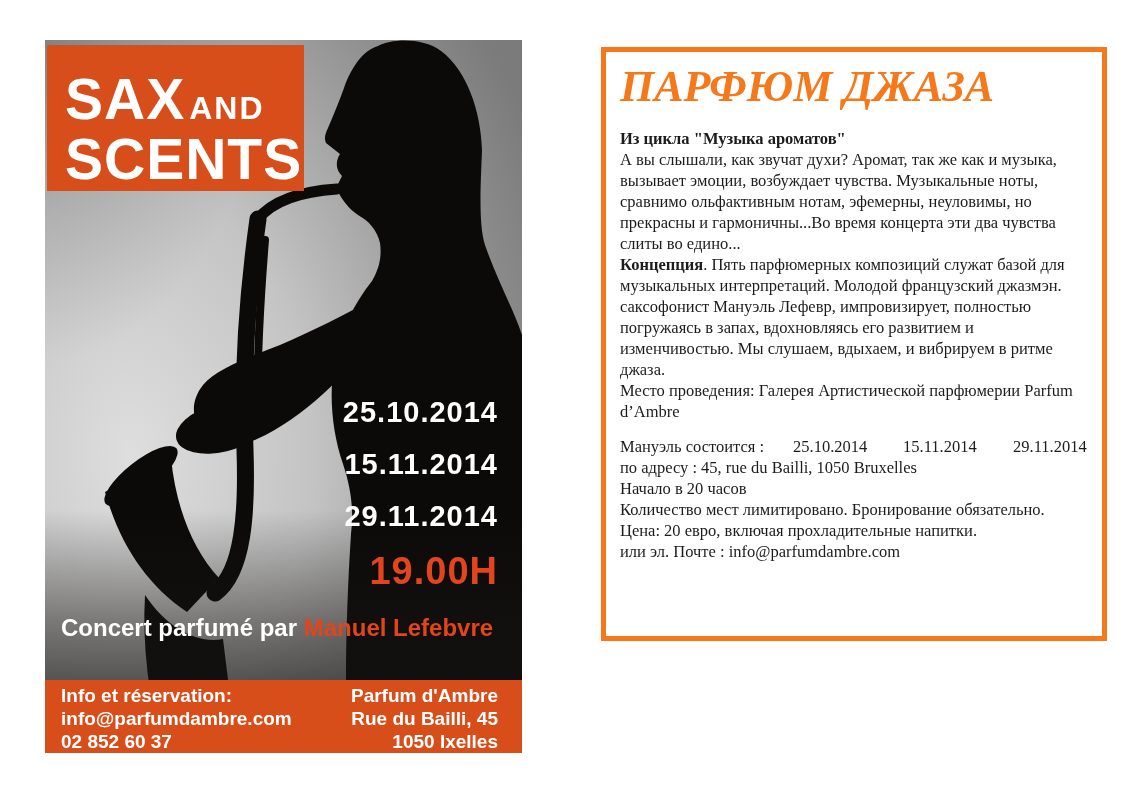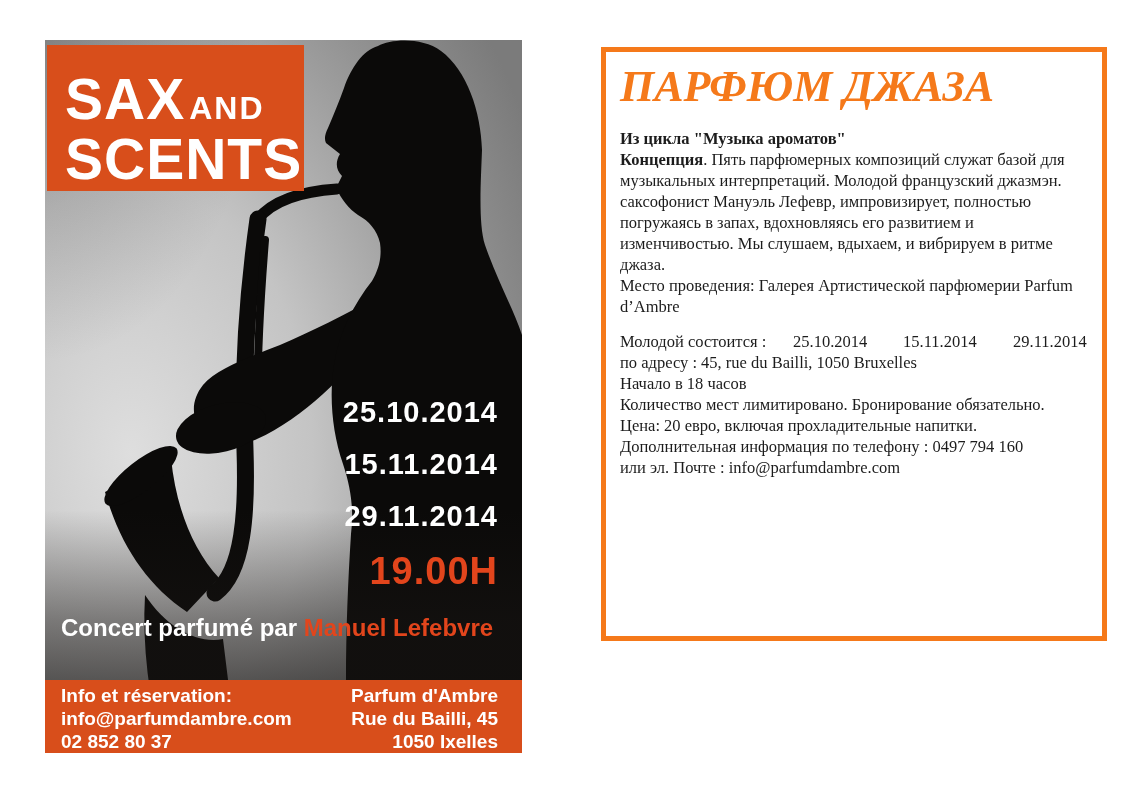--- a/index.html
+++ b/index.html
@@ -156,42 +156,42 @@
 
   <div class="caption-block">
     <div class="caption-line"><span>Concert parfumé par </span><span class="caption-name">Manuel Lefebvre</span></div>
     <div class="tagline-line">A jazzy adventure in the realm of perfumes</div>
   </div>
 
   <div class="poster-footer">
     <div class="footer-col-left">
       <div>Info et réservation:</div>
       <div>info@parfumdambre.com</div>
-      <div>02 852 80 37</div>
+      <div>02 852 60 37</div>
     </div>
     <div class="footer-col-right">
       <div>Parfum d'Ambre</div>
       <div>Rue du Bailli, 45</div>
       <div>1050 Ixelles</div>
     </div>
   </div>
 </div>
 
 <div class="flyer">
   <div class="flyer-title">ПАРФЮМ ДЖАЗА</div>
   <div class="flyer-subtitle">Из цикла "Музыка ароматов"</div>
 
+  <p class="para-intro">А вы слышали, как звучат духи? Аромат, так же как и музыка, вызывает эмоции, возбуждает чувства. Музыкальные ноты,  сравнимо ольфактивным нотам, эфемерны, неуловимы,  но прекрасны и гармоничны...Во время концерта эти два чувства слиты во едино...</p>
 
   <p class="para-concept"><span class="concept-lead">Концепция</span><span>. Пять парфюмерных композиций служат базой  для музыкальных интерпретаций. Молодой французский джазмэн. саксофонист Мануэль Лефевр, импровизирует, полностью погружаясь в запах, вдохновляясь его развитием и изменчивостью. Мы слушаем, вдыхаем, и вибрируем в ритме джаза.</span></p>
 
   <p class="venue-line">Место проведения: Галерея Артистической парфюмерии Parfum d’Ambre</p>
 
   <div class="concert-row">
-    <span class="concert-label">Молодой состоится :</span><span class="concert-date">25.10.2014</span><span class="concert-date">15.11.2014</span><span>29.11.2014</span>
+    <span class="concert-label">Мануэль состоится :</span><span class="concert-date">25.10.2014</span><span class="concert-date">15.11.2014</span><span>29.11.2014</span>
   </div>
 
   <p class="info-line">по адресу : 45, rue du Bailli, 1050 Bruxelles</p>
-  <p class="info-line">Начало в 18 часов</p>
+  <p class="info-line">Начало в 20 часов</p>
   <p class="info-line">Количество мест лимитировано. Бронирование обязательно.</p>
   <p class="info-line">Цена: 20 евро, включая прохладительные напитки.</p>
-  <p class="info-line">Дополнительная информация по телефону : 0497 794 160</p>
   <p class="info-line">или эл. Почте : info@parfumdambre.com</p>
 </div>
 
 </body></html>

